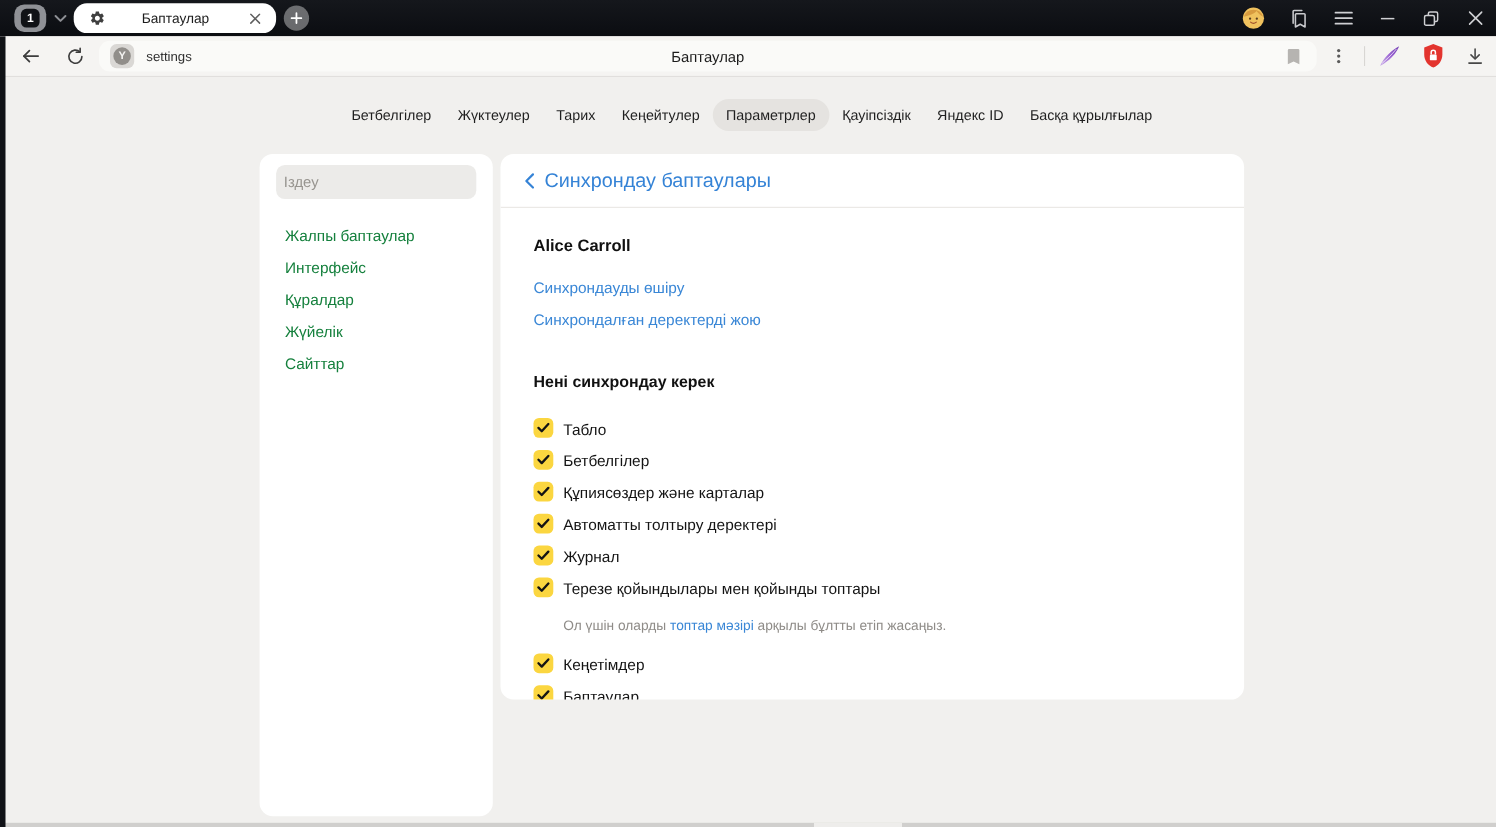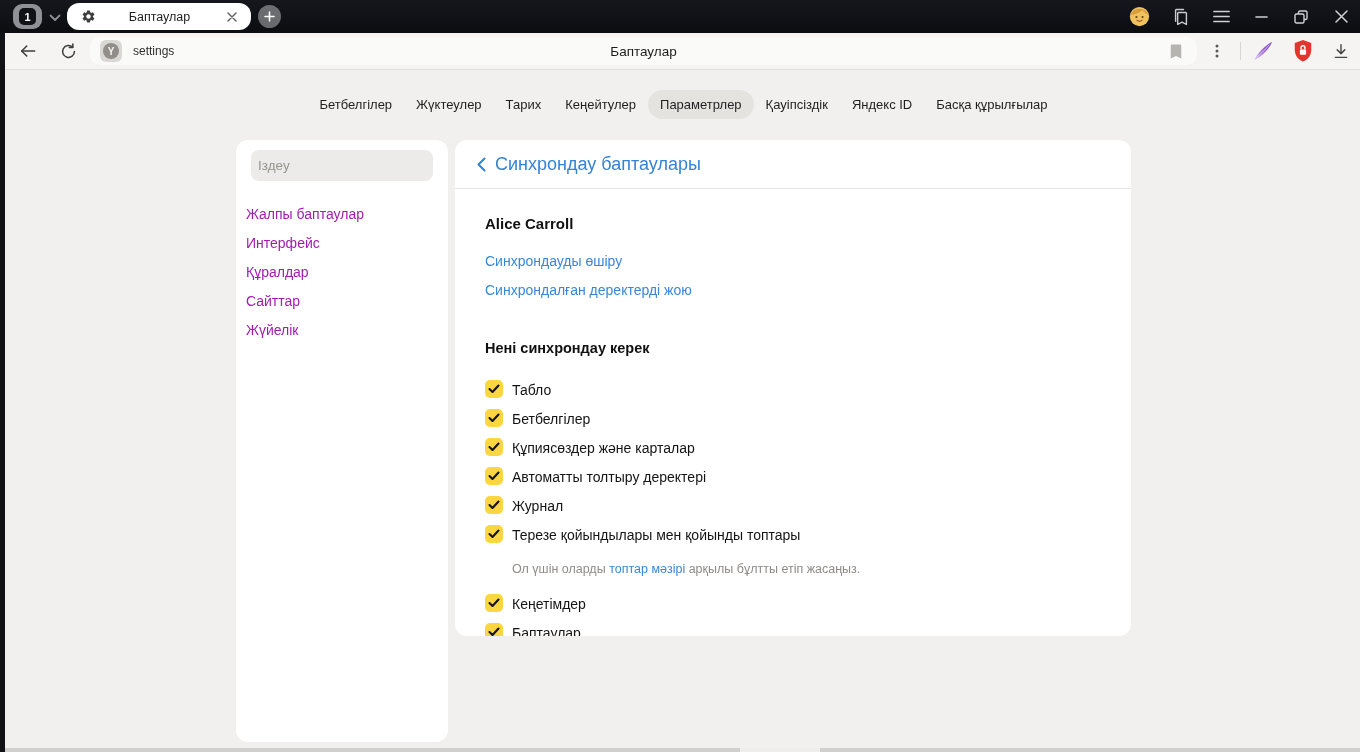--- a/index.html
+++ b/index.html
@@ -56,22 +56,22 @@
             white-space:nowrap; cursor:pointer; }
   .navtab.active { background:#e5e3e0; }
   
   .sidebar-panel { position:absolute; left:236px; top:140px; width:212px; height:602px;
             background:#ffffff; border-radius:12px; }
   .search-box { margin:10px 15px 18px 15px; height:31px; background:#ecebe9; border-radius:8px;
             display:flex; align-items:center; }
   .search-box input { border:none; outline:none; background:transparent; width:100%;
             padding:0 7px; font-size:13.5px; color:#333; font-family:inherit; }
   .search-box input::placeholder { color:#97948f; }
-  .side-item { height:29px; display:flex; align-items:center; padding-left:10px;
-            font-size:14px; color:#a21caf; cursor:pointer; }
+  .side-item { height:29px; display:flex; align-items:center; padding-left:23px;
+            font-size:14px; color:#15803d; cursor:pointer; }
   .main-panel { position:absolute; left:455px; top:140px; width:676px; height:496px;
             background:#ffffff; border-radius:12px; overflow:hidden; }
   .main-header { height:49px; border-bottom:1px solid #e9e7e4; display:flex;
             align-items:center; padding-left:15px; }
   .back-btn { width:22px; height:28px; display:flex; align-items:center; justify-content:center; cursor:pointer; }
   .main-header h1 { font-size:18px; font-weight:normal; color:#3583d6; margin-left:3px; }
   .main-body { padding:26px 30px 0 30px; }
   .account-name { font-size:15px; font-weight:bold; color:#111; margin-bottom:14px; }
   .sync-link { font-size:14px; color:#3a87d6; height:29px; display:flex; align-items:center;
             cursor:pointer; width:max-content; }
@@ -243,22 +243,22 @@
   <span class="navtab">Басқа құрылғылар</span>
 </div>
 
 <div class="sidebar-panel">
   <div class="search-box">
     <input type="text" placeholder="Іздеу" style="">
   </div>
   <div class="side-item">Жалпы баптаулар</div>
   <div class="side-item">Интерфейс</div>
   <div class="side-item">Құралдар</div>
+  <div class="side-item">Жүйелік</div>
   <div class="side-item">Сайттар</div>
-  <div class="side-item">Жүйелік</div>
 </div>
 
 <div class="main-panel">
   <div class="main-header">
     <span class="back-btn">
       <svg width="9" height="15" viewBox="0 0 9 15" fill="none" stroke="#3583d6" stroke-width="2" stroke-linecap="round" stroke-linejoin="round">
           <path d="M7.5 1.5L1.5 7.5l6 6"></path>
         </svg>
     </span>
     <h1>Синхрондау баптаулары</h1>

